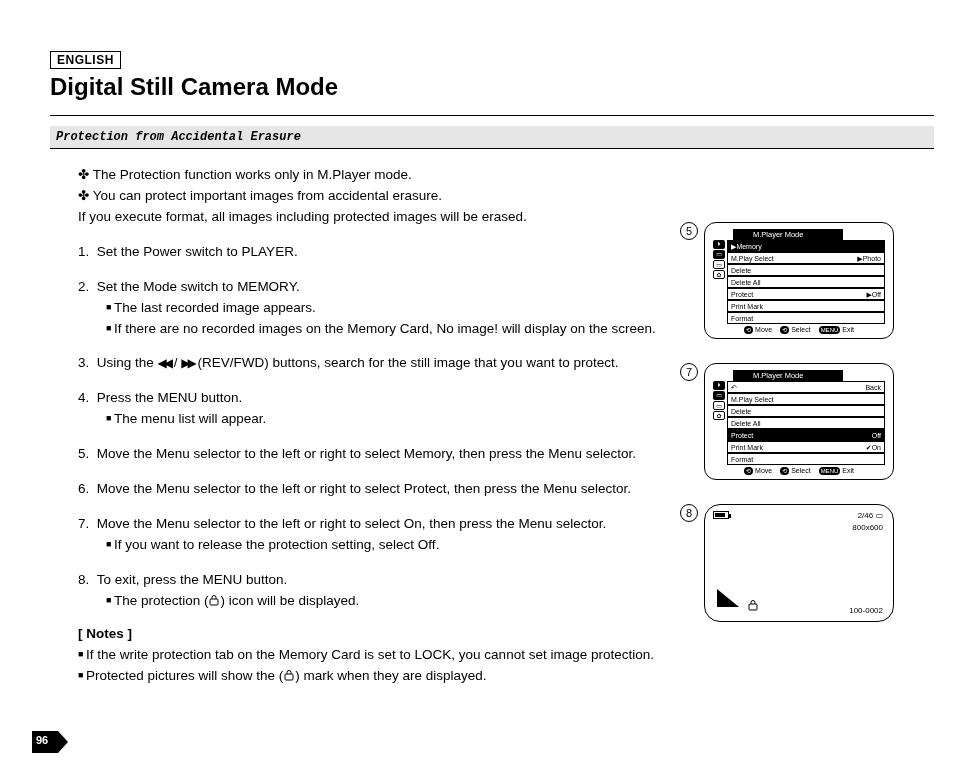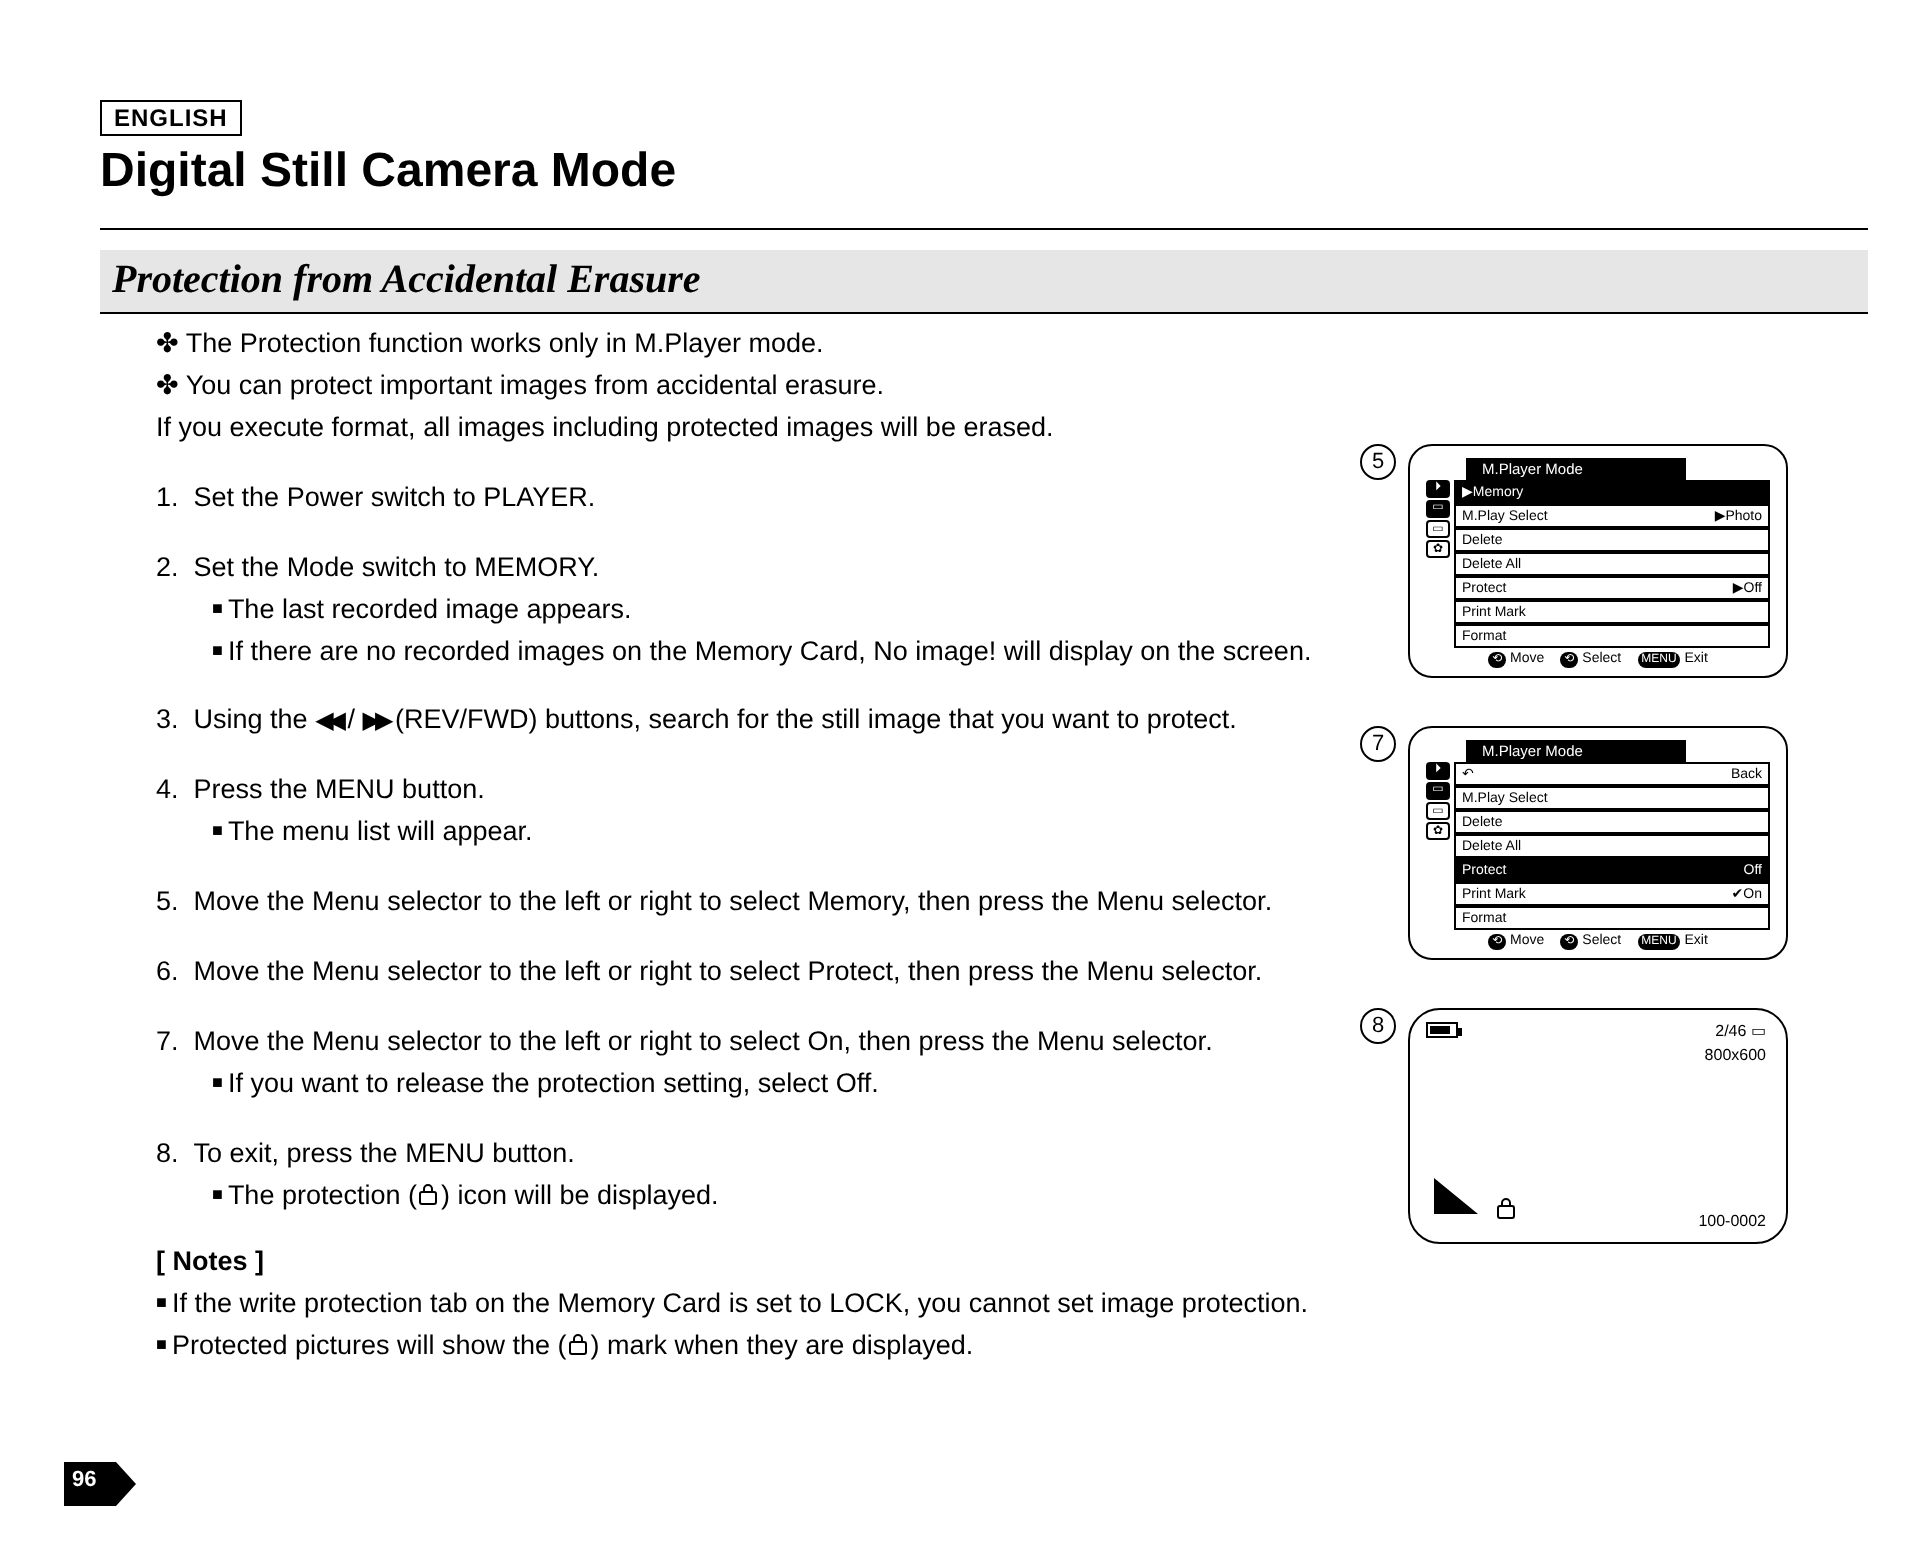--- a/index.html
+++ b/index.html
@@ -32,30 +32,30 @@
     font-size: 24px;
     font-weight: bold;
     margin: 4px 0 0 0;
     border-bottom: 1.5px solid #000;
     padding-bottom: 14px;
   }
   .subtitle-bar {
     background: #e6e6e6;
     font-style: italic;
     font-weight: bold;
-    font-family: Liberation Serif, serif;
-    font-size: 20px;
+    font-family: Liberation Mono, monospace;
+    font-size: 12px;
     padding: 4px 6px;
     margin-top: 10px;
     border-bottom: 1px solid #000;
   }
   .content {
     font-size: 13.5px;
     line-height: 1.55;
-    margin-top: 5px;
+    margin-top: 16px;
     width: 680px;
   }
   .content .row { margin-left: 28px; }
   .content .row.sub { margin-left: 56px; }
   .bullet-dia::before { content: "✤ "; }
   .bullet-sq::before { content: "■   "; font-size: 9px; vertical-align: 2px; }
   b { font-weight: normal; }
   .lock-icon {
     display: inline-block;
     width: 12px; height: 12px;
@@ -80,21 +80,21 @@
   .screen {
     border: 1.2px solid #000;
     border-radius: 12px;
     width: 190px;
     padding: 6px 8px 4px 8px;
     font-size: 7.5px;
     font-family: Arial, sans-serif;
   }
   .screen-title {
     background: #000; color: #fff;
-    padding: 1px 8px;
+    padding: 1px 20px;
     margin: 0 0 0 20px;
     font-size: 7.5px;
     width: 110px;
   }
   .screen-row {
     display: flex;
     align-items: stretch;
     margin-left: 0;
   }
   .side-icons {

